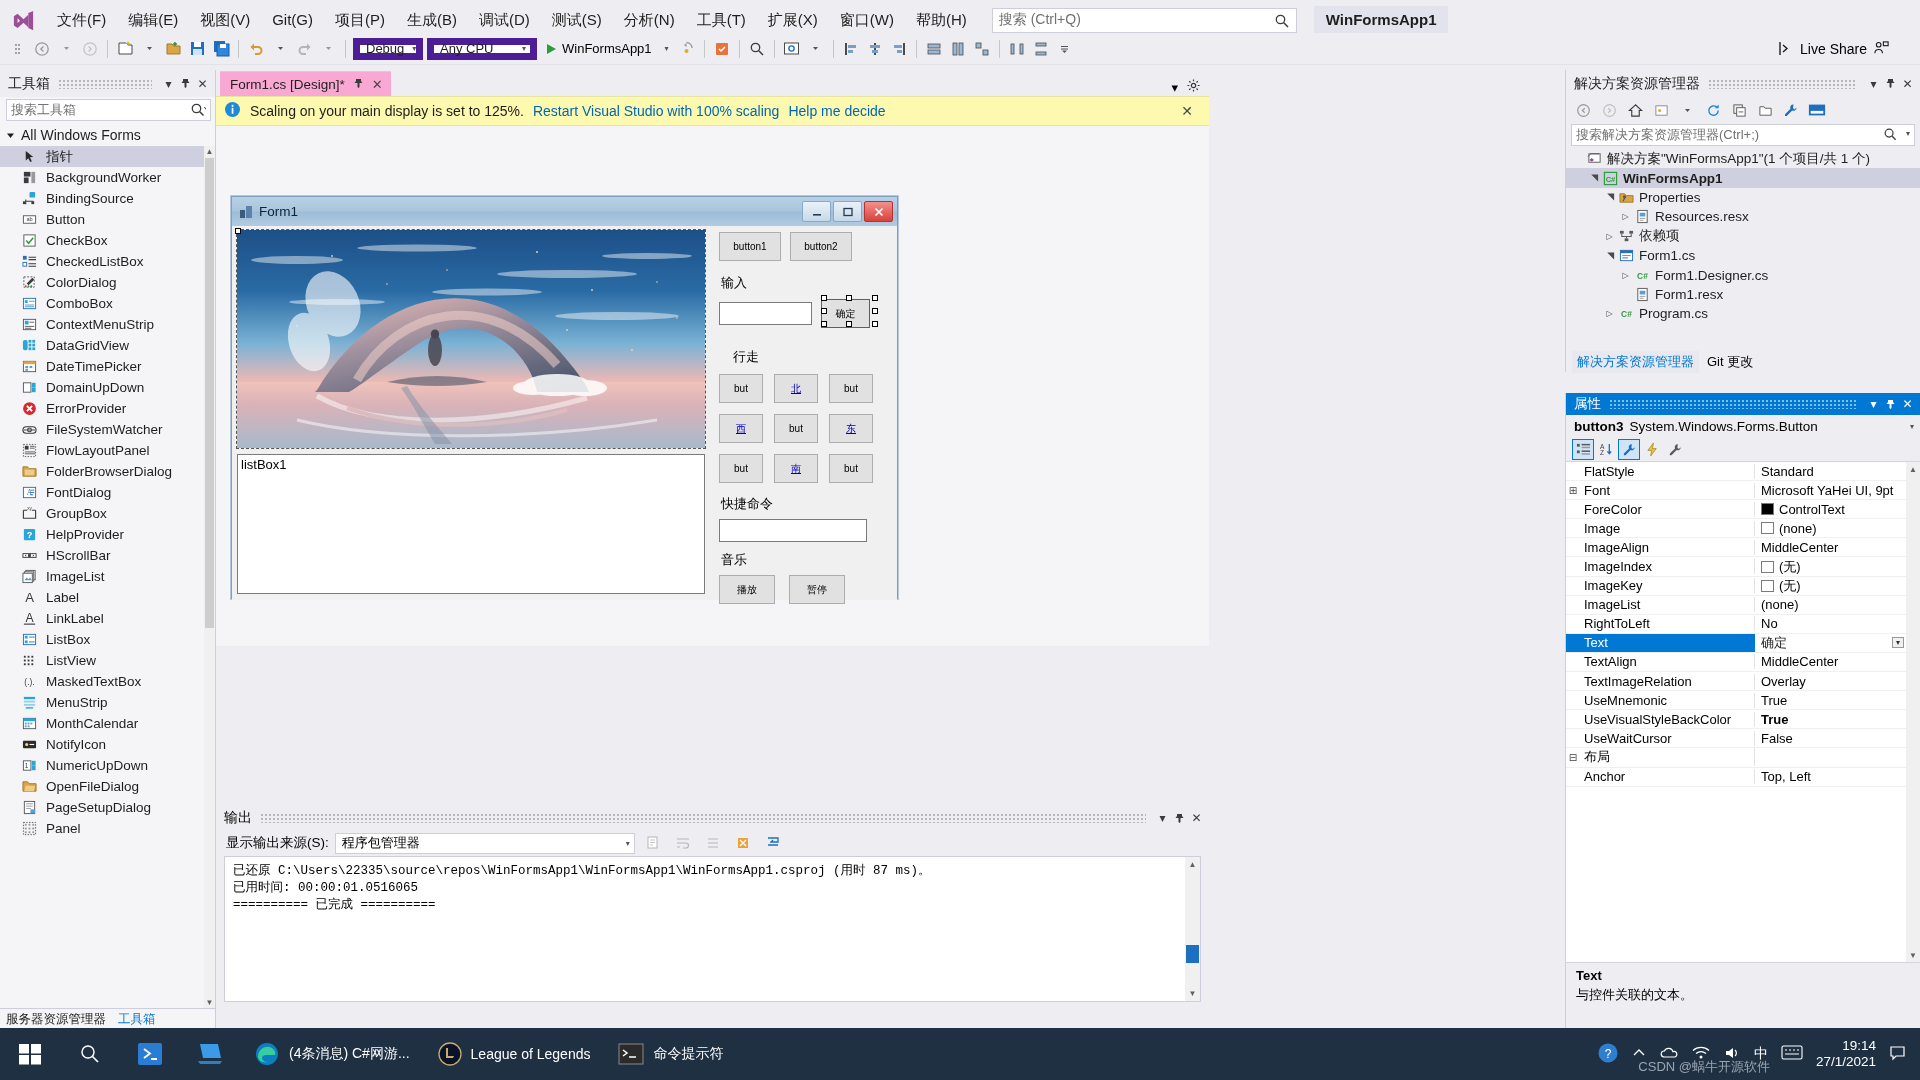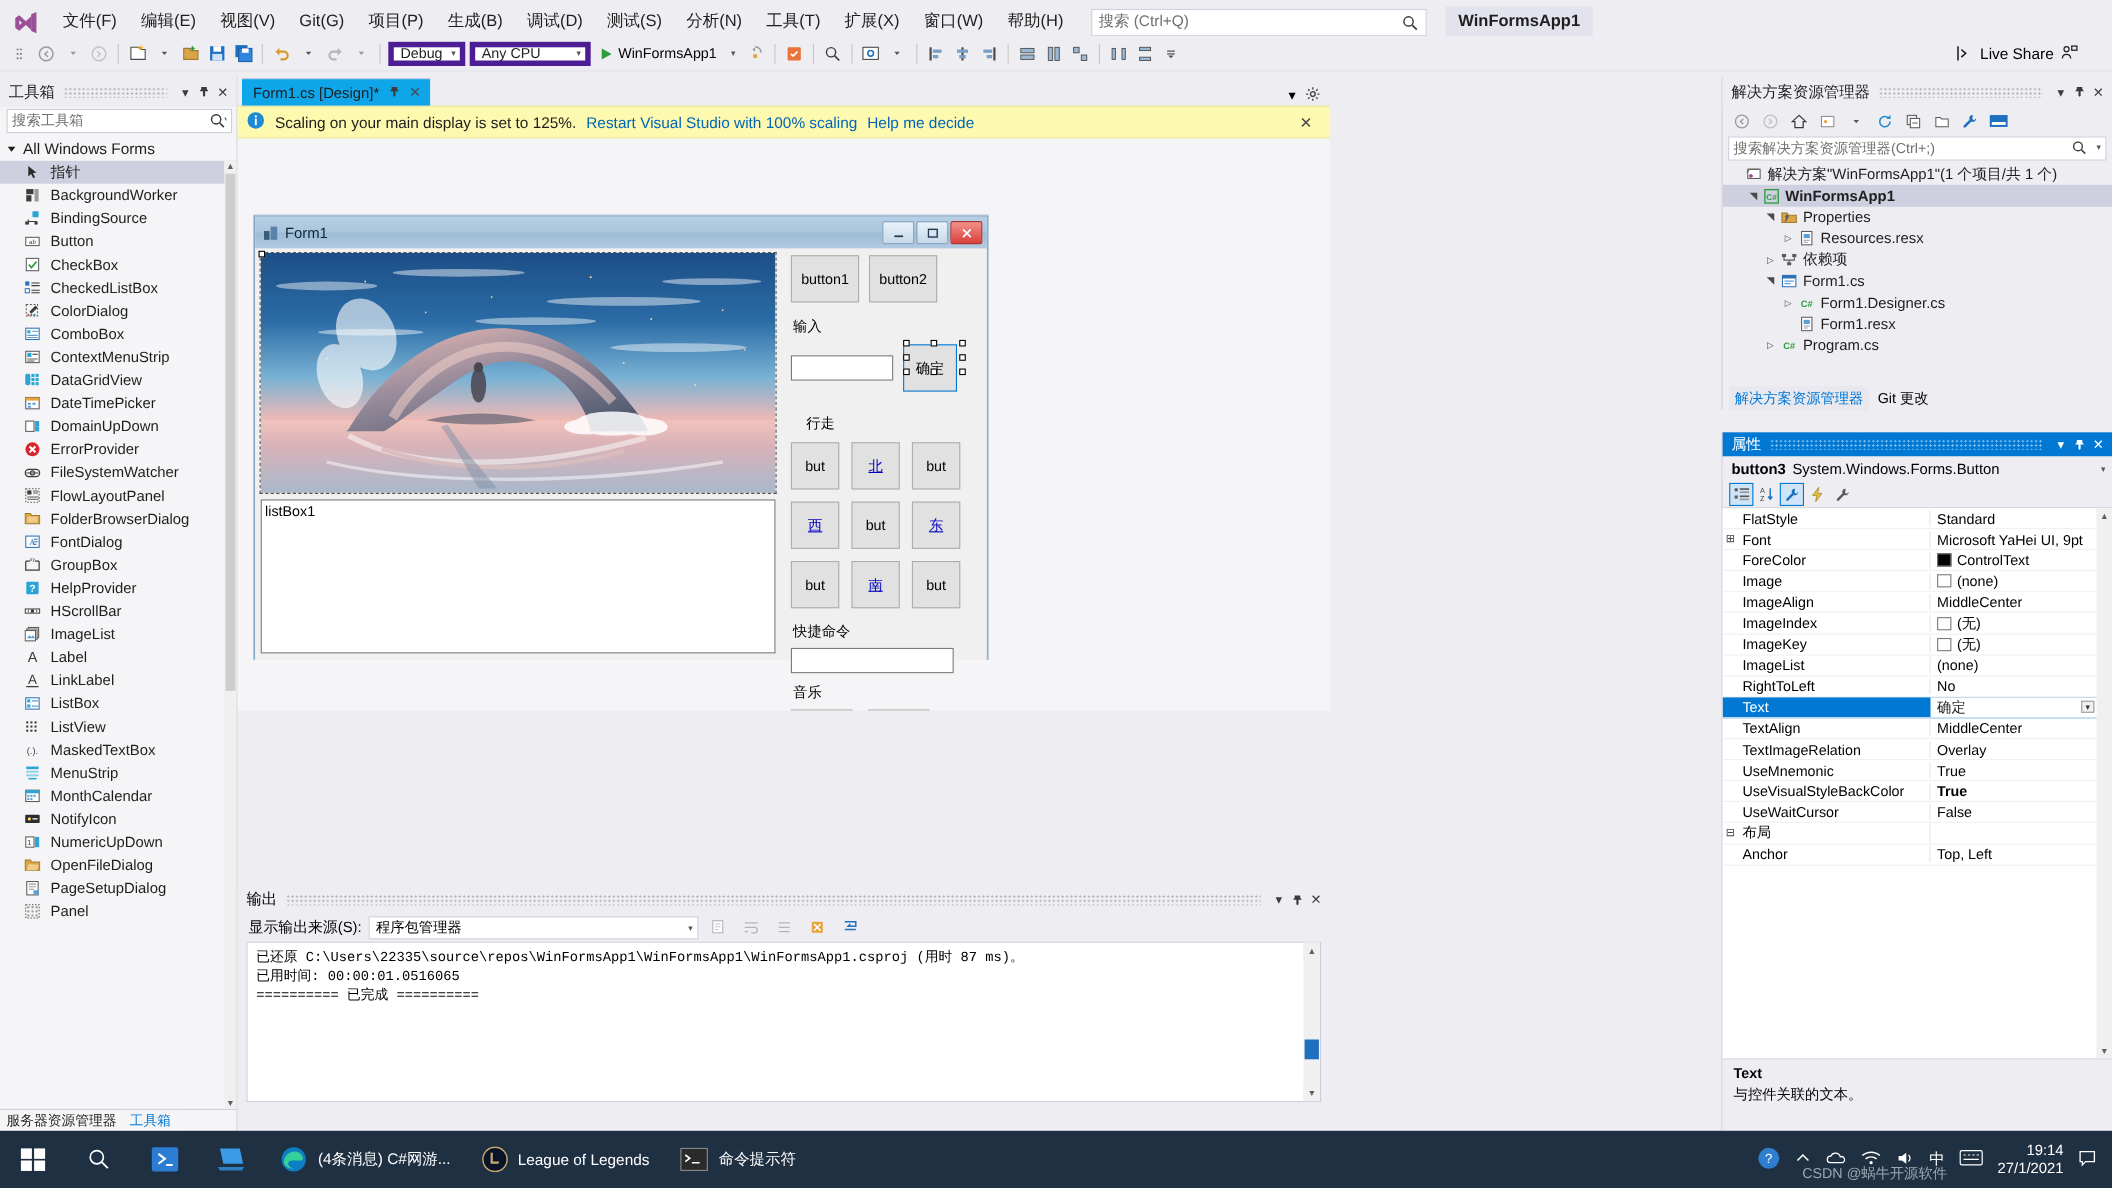--- a/index.html
+++ b/index.html
@@ -40,21 +40,21 @@
 
   
   .toolbar {
     position: absolute; top: 33px; left: 0; width: 1920px; height: 32px;
     background: #eeeef2; display: flex; align-items: center; padding-left: 6px;
     border-bottom: 1px solid #e2e3e8;
   }
   .tb-sep { width: 1px; height: 18px; background: #c6c6c6; margin: 0 5px; }
   .tb-icon { width: 24px; height: 24px; display: flex; align-items: center; justify-content: center; }
   .tb-combo {
-    height: 22px; border: 5px solid #4c1d95; background: #fff; font-size: 13px;
+    height: 22px; border: 7px solid #4c1d95; background: #fff; font-size: 13px;
     display: flex; align-items: center; padding: 0 4px 0 6px; margin: 0 2px; color: #1e1e1e;
   }
   .tb-caret { margin-left: auto; padding-left: 8px; font-size: 8px; color: #555; }
   .run-btn { display: flex; align-items: center; gap: 5px; padding: 0 6px; height: 24px; font-size: 13px; }
   .live-share { margin-left: auto; display: flex; align-items: center; gap: 6px; font-size: 14px; padding-right: 30px; }
 
   
   .panel-header {
     height: 27px; display: flex; align-items: center; padding: 0 4px 0 8px;
     font-size: 14px; color: #1e1e1e; background: #eeeef2;
@@ -90,21 +90,21 @@
   .tbx-tab { padding: 2px 6px; color: #1e1e1e; }
   .tbx-tab.active { color: #0078d4; background: #f5f5f7; }
   .tbx-scroll { position: absolute; right: 0; top: 0; width: 11px; height: 100%; background: #f0f0f0; }
   .tbx-scroll .thumb { position: absolute; left: 1px; width: 9px; background: #cdcdcd; }
   .arr { width: 11px; height: 11px; display:flex;align-items:center;justify-content:center;font-size:8px;color:#606060;background:#f0f0f0;}
 
   
   .editor { position: absolute; left: 216px; top: 70px; width: 993px; height: 958px; background: #eeeef2; }
   .tabstrip { height: 26px; display: flex; align-items: flex-end; padding-left: 4px; }
   .doc-tab {
-    height: 25px; background: #0ea5e9; display: flex; align-items: center; gap: 8px;
+    height: 25px; background: #f9a8d4; display: flex; align-items: center; gap: 8px;
     padding: 0 8px 0 10px; font-size: 13.5px; color: #1e1e1e; border-top: 1px solid #cfd0df;
   }
   .doc-tab .x { font-size: 13px; color: #4a4a4a; }
   .tabstrip-right { margin-left: auto; display: flex; align-items: center; gap: 8px; padding-right: 8px; }
 
   .infobar {
     height: 30px; background: #fdf9ae; border-top: 1px solid #e7e3a0; border-bottom: 1px solid #e7e3a0;
     display: flex; align-items: center; padding: 0 8px; gap: 9px; font-size: 14px; color: #1e1e1e;
   }
   .infobar a { color: #0066b8; text-decoration: none; }
@@ -135,22 +135,22 @@
   .wf-picture {
     position: absolute; left: 5px; top: 4px; width: 468px; height: 218px;
     outline: 1px dashed #555; overflow: hidden;
   }
   .wf-listbox {
     position: absolute; left: 5px; top: 228px; width: 468px; height: 140px;
     background: #fff; border: 1px solid #7a7a7a; font-size: 13px; color: #000; padding: 2px 3px;
   }
   .wf-right { position: absolute; left: 487px; top: 6px; width: 172px; height: 360px; }
   .wf-btn {
-    background: #e1e1e1; border: 1px solid #adadad; font-size: 13px; color: #000;
-    display: flex; align-items: center; justify-content: center; height: 43px;
+    background: #e1e1e1; border: 1px solid #adadad; font-size: 10px; color: #000;
+    display: flex; align-items: center; justify-content: center; height: 29px;
   }
   .wf-txt { background: #fff; border: 1px solid #7a7a7a; height: 23px; }
   .wf-lbl { font-size: 13px; color: #000; }
   .wf-link { color: #0000c0; text-decoration: underline; }
 
   .sel-handle {
     position: absolute; width: 6px; height: 6px; background: #fff; border: 1px solid #000;
   }
 
   

